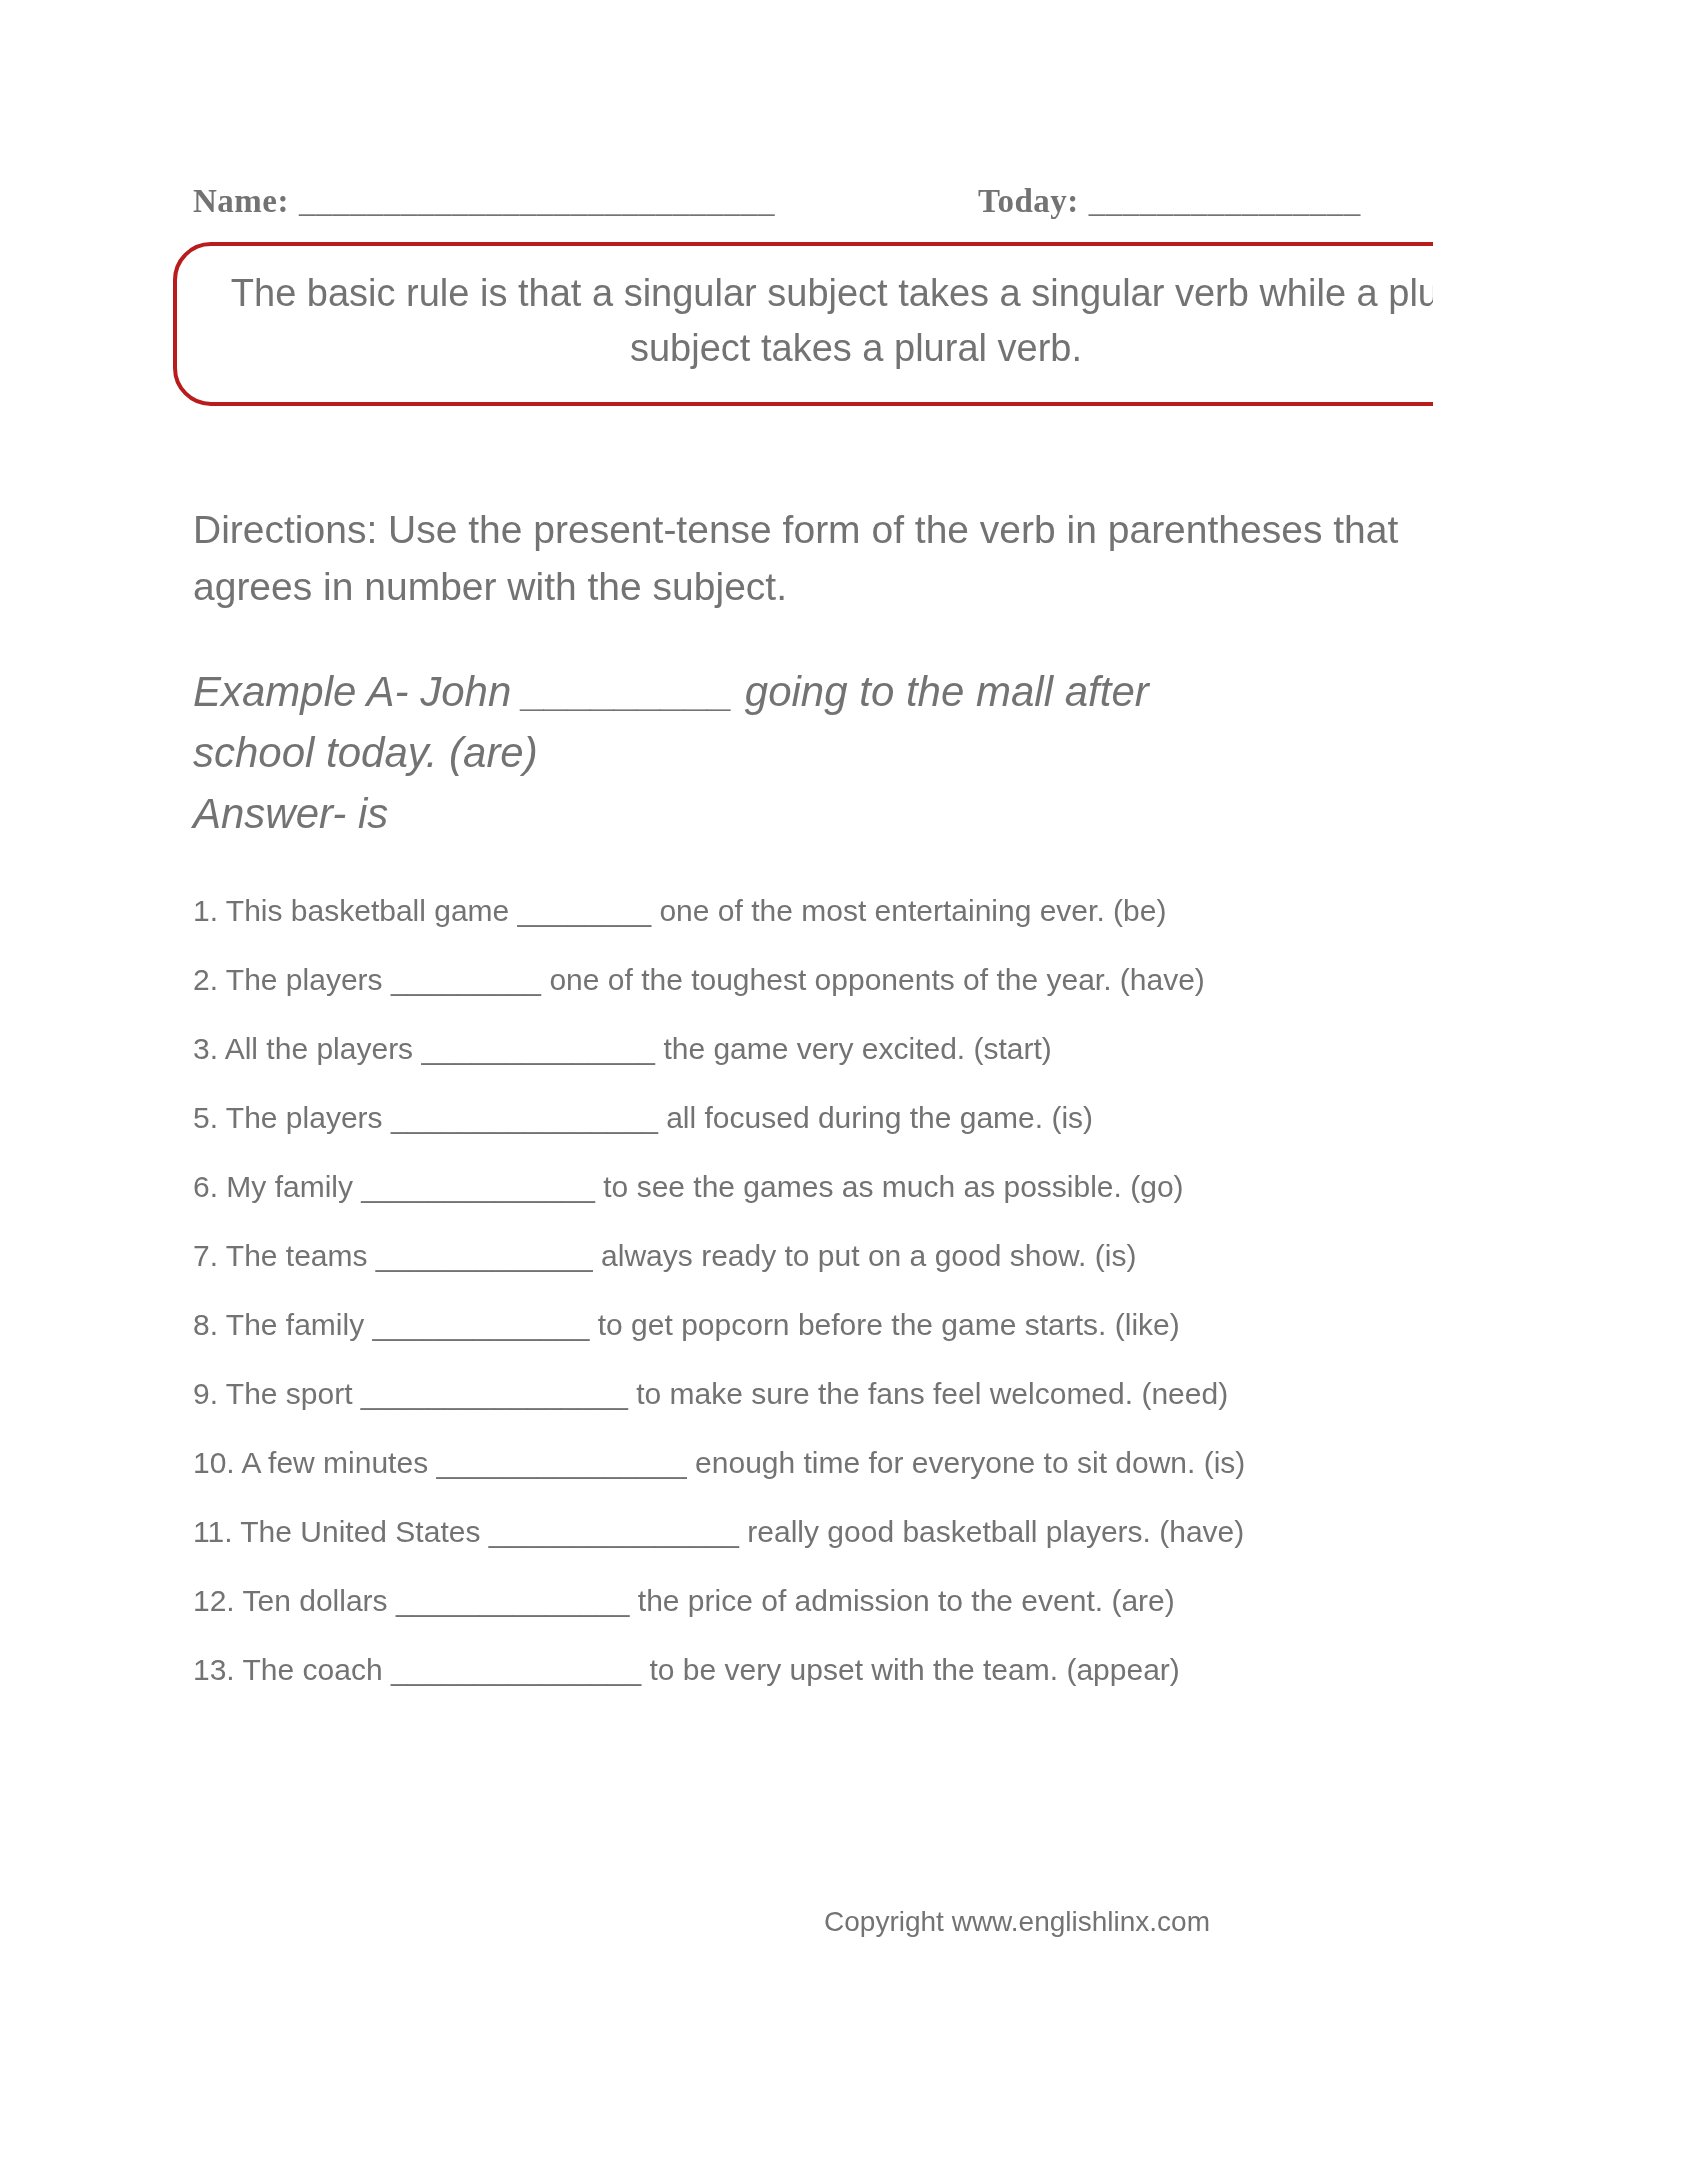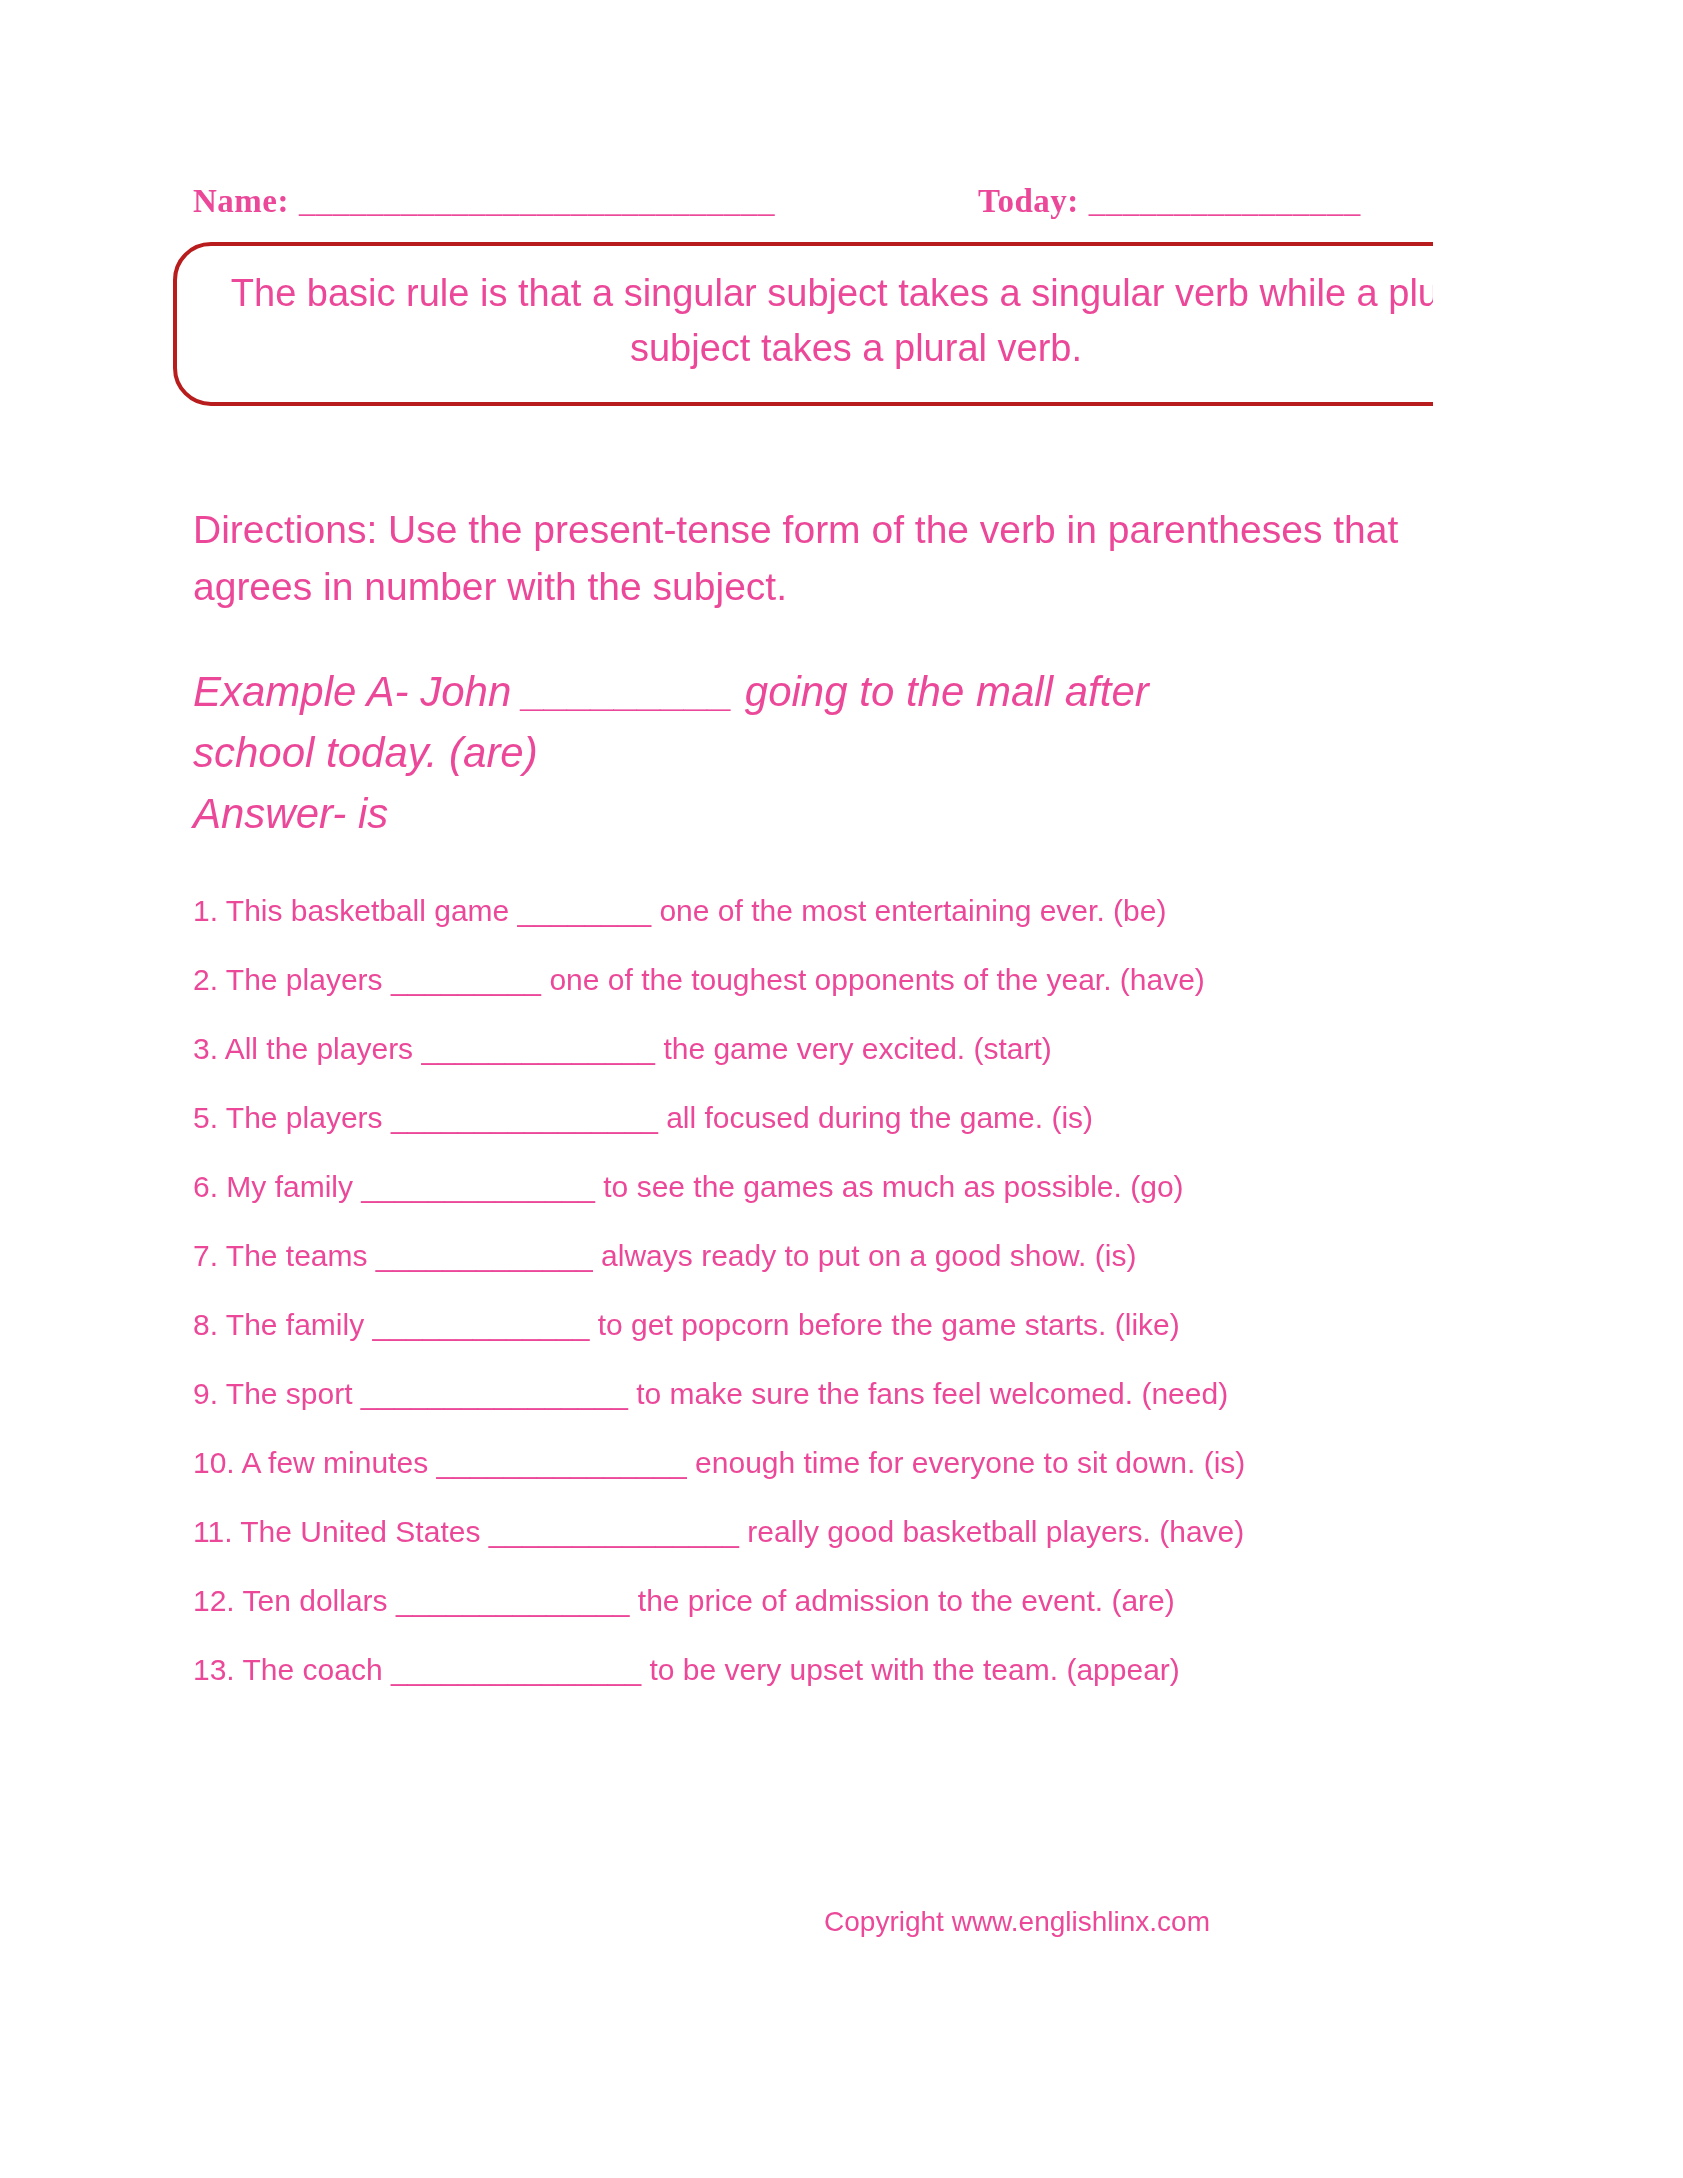--- a/index.html
+++ b/index.html
@@ -3,21 +3,21 @@
 <meta charset="utf-8">
 <style>
   * { margin: 0; padding: 0; box-sizing: border-box; }
   html, body { background: #ffffff; }
   .page {
     position: relative;
     width: 1433px;
     height: 2178px;
     background: #ffffff;
     font-family: "Liberation Sans", sans-serif;
-    color: #ec4899;
+    color: #737373;
     padding: 183px 168px 0 193px;
     overflow: hidden;
   }
   .header-row {
     display: flex;
     align-items: baseline;
     font-family: "Liberation Serif", serif;
     font-weight: bold;
     font-size: 33px;
     letter-spacing: 0.5px;

